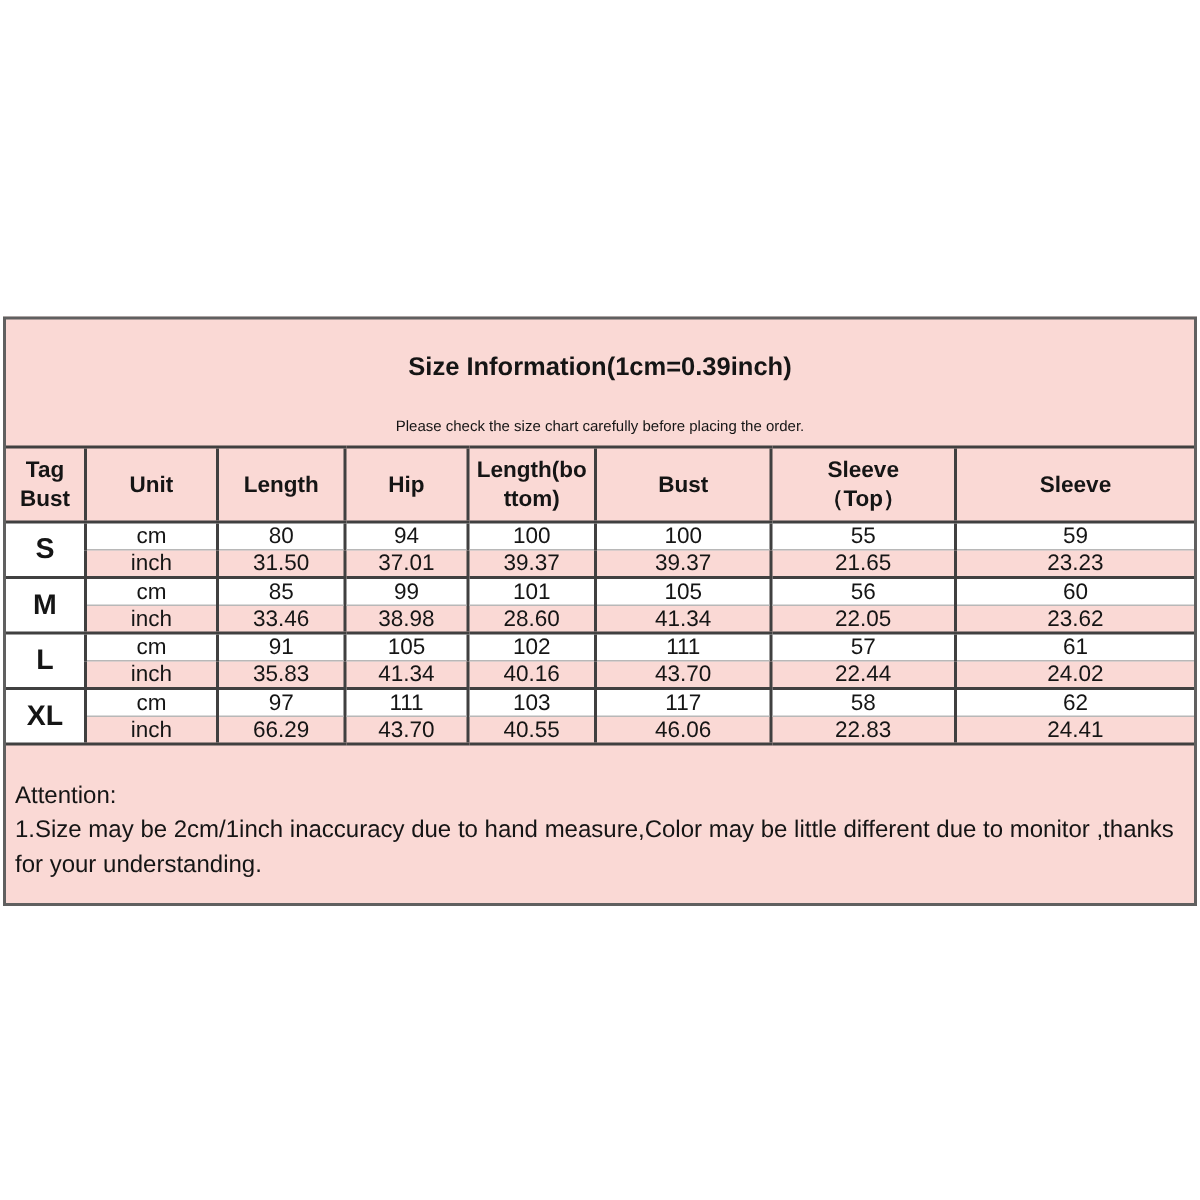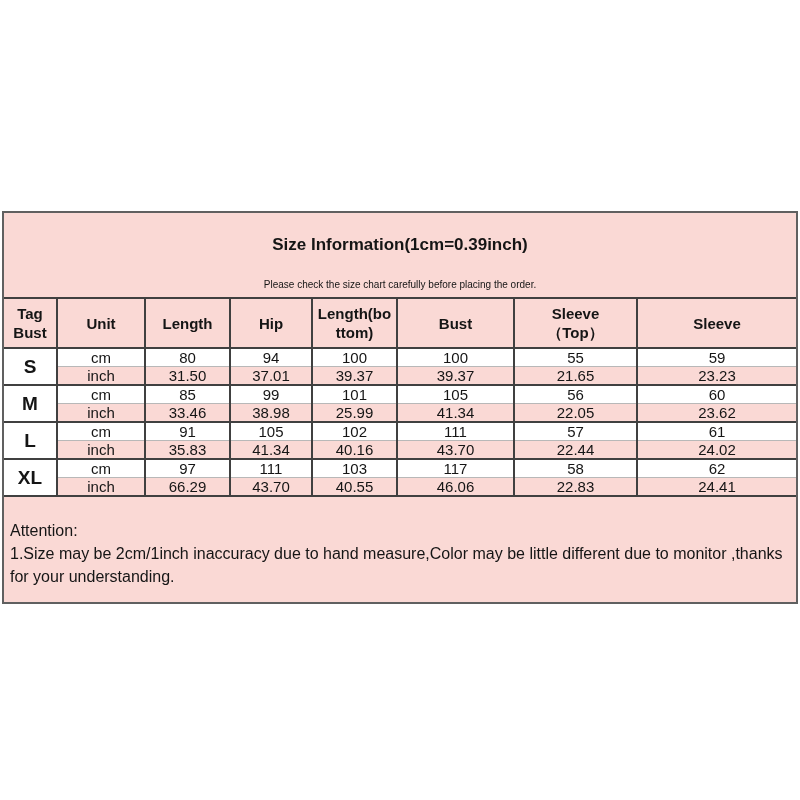--- a/index.html
+++ b/index.html
@@ -116,21 +116,21 @@
           <td>99</td>
           <td>101</td>
           <td>105</td>
           <td>56</td>
           <td>60</td>
         </tr>
         <tr class="row-inch">
           <td>inch</td>
           <td>33.46</td>
           <td>38.98</td>
-          <td>25.99</td>
+          <td>28.60</td>
           <td>41.34</td>
           <td>22.05</td>
           <td>23.62</td>
         </tr>
         <tr class="row-cm">
           <td rowspan="2" class="tag-cell first">L</td>
           <td>cm</td>
           <td>91</td>
           <td>105</td>
           <td>102</td>

